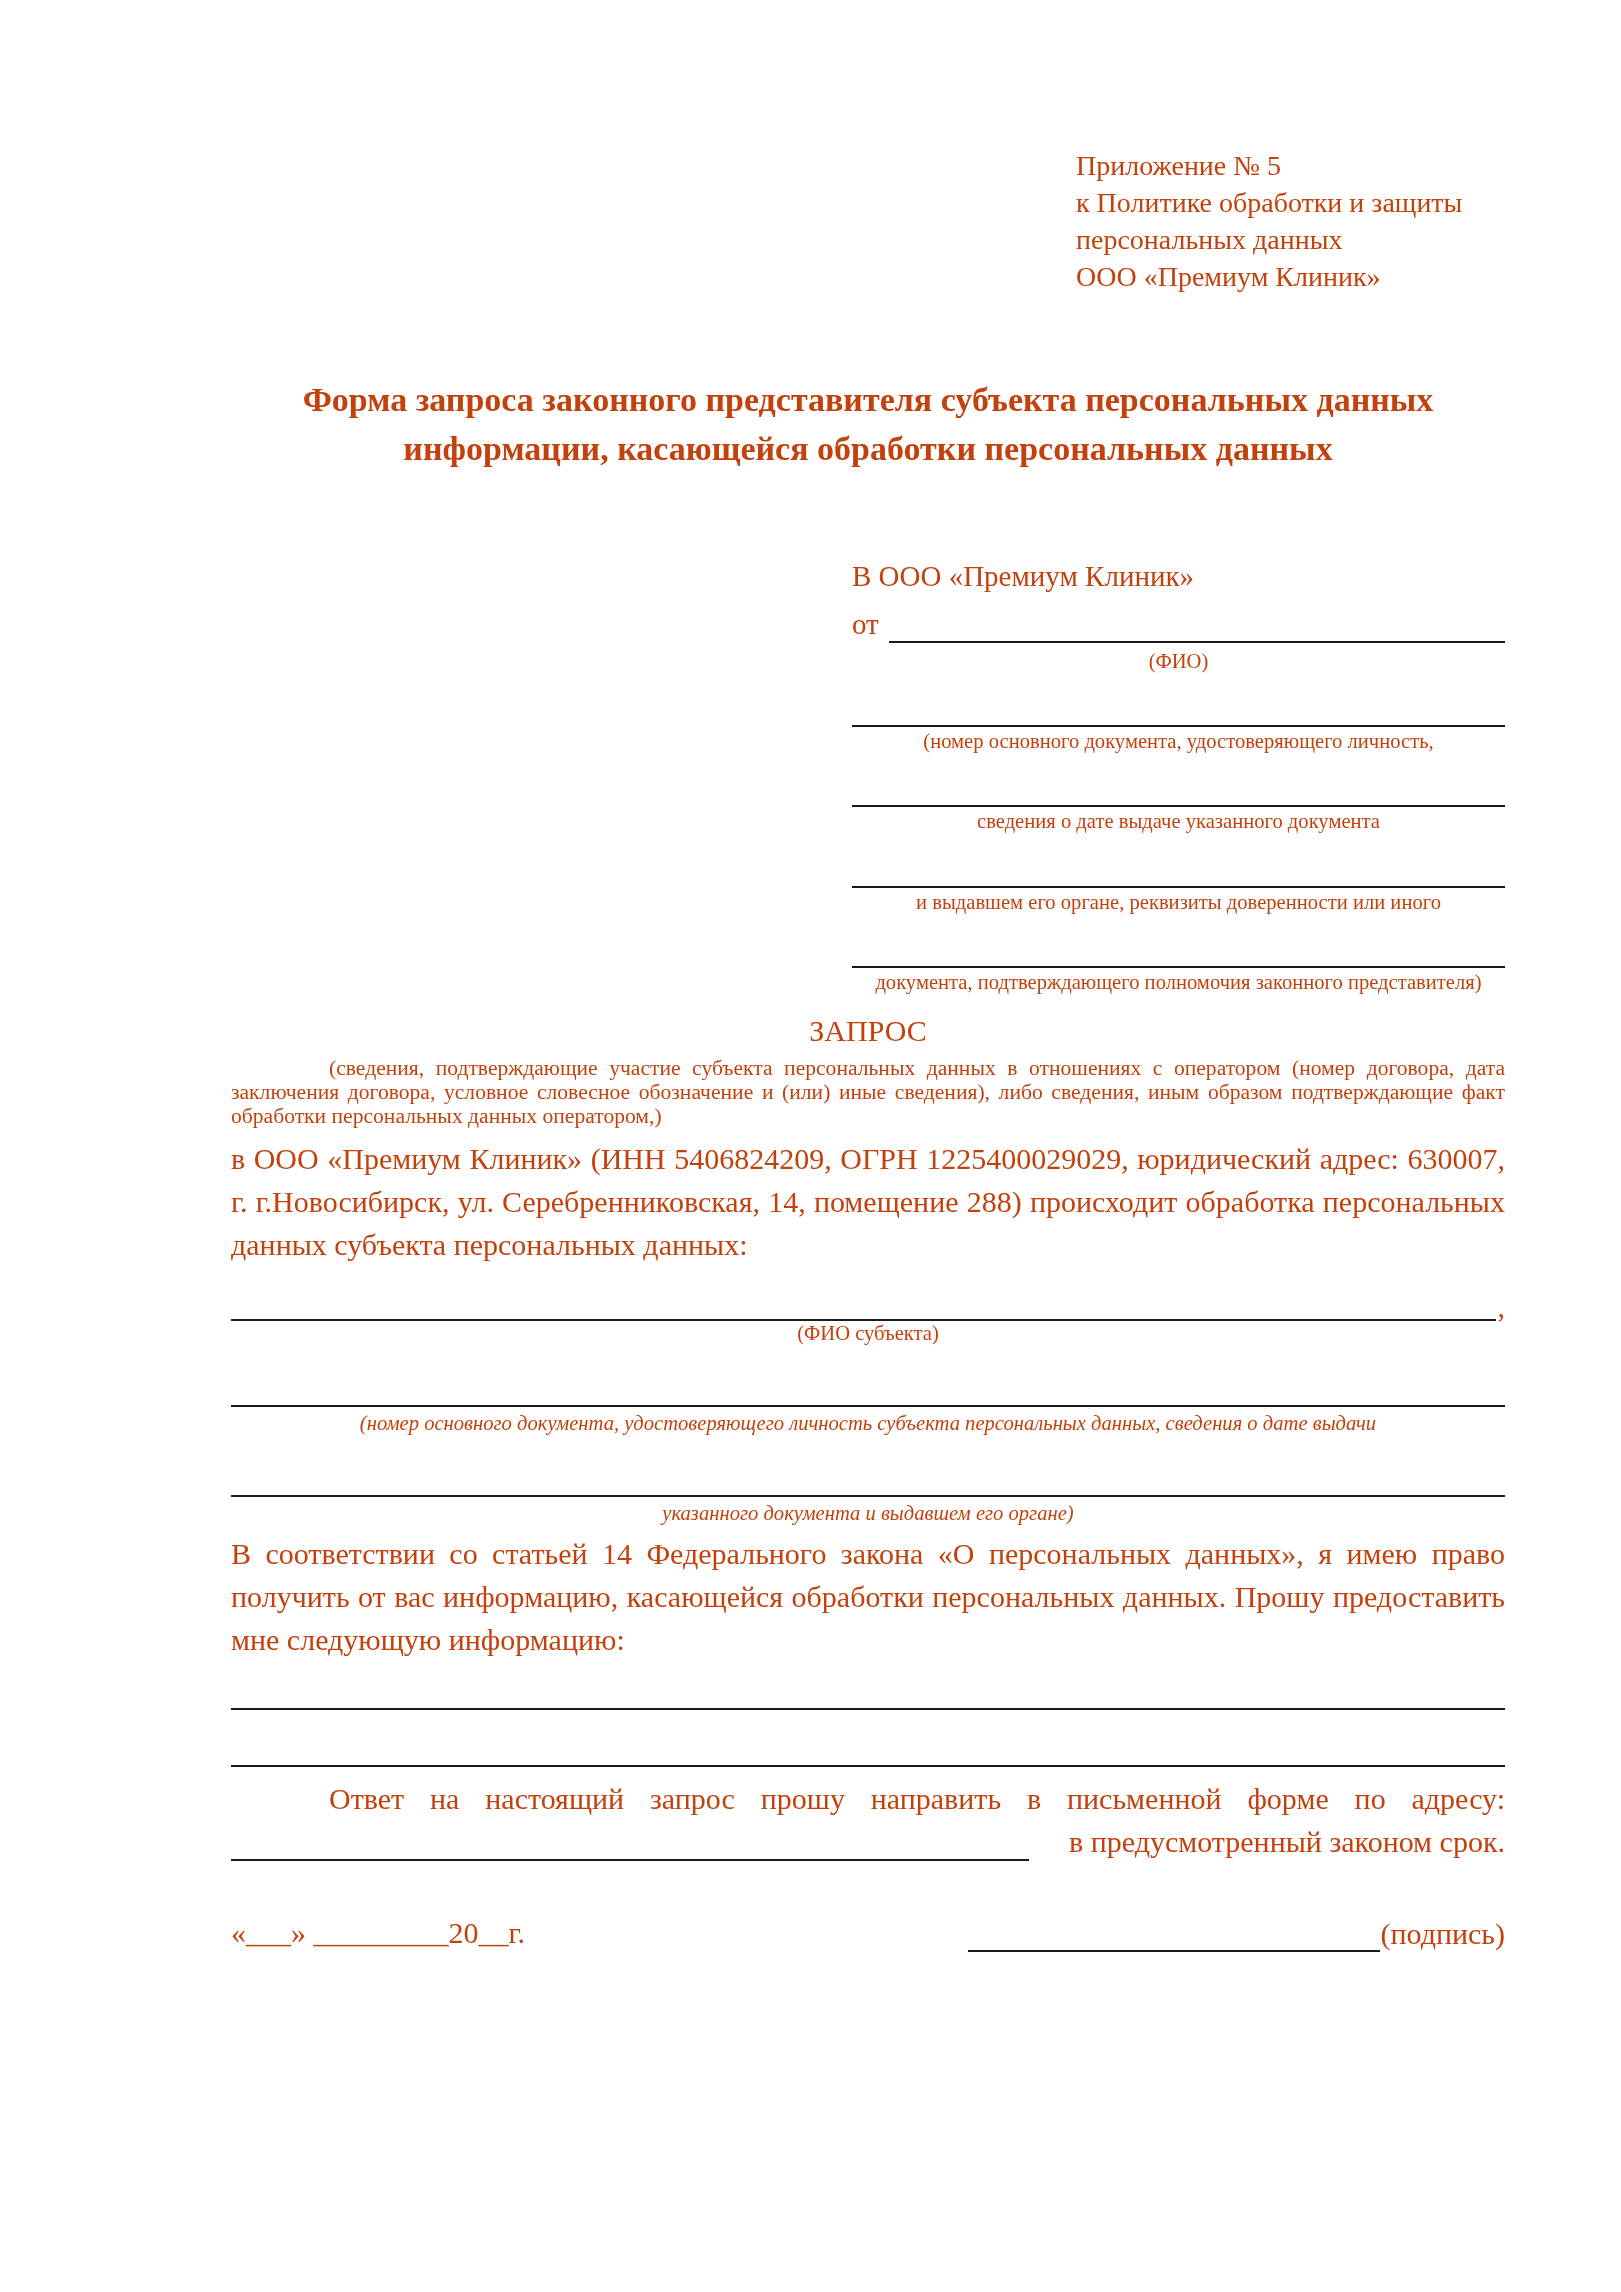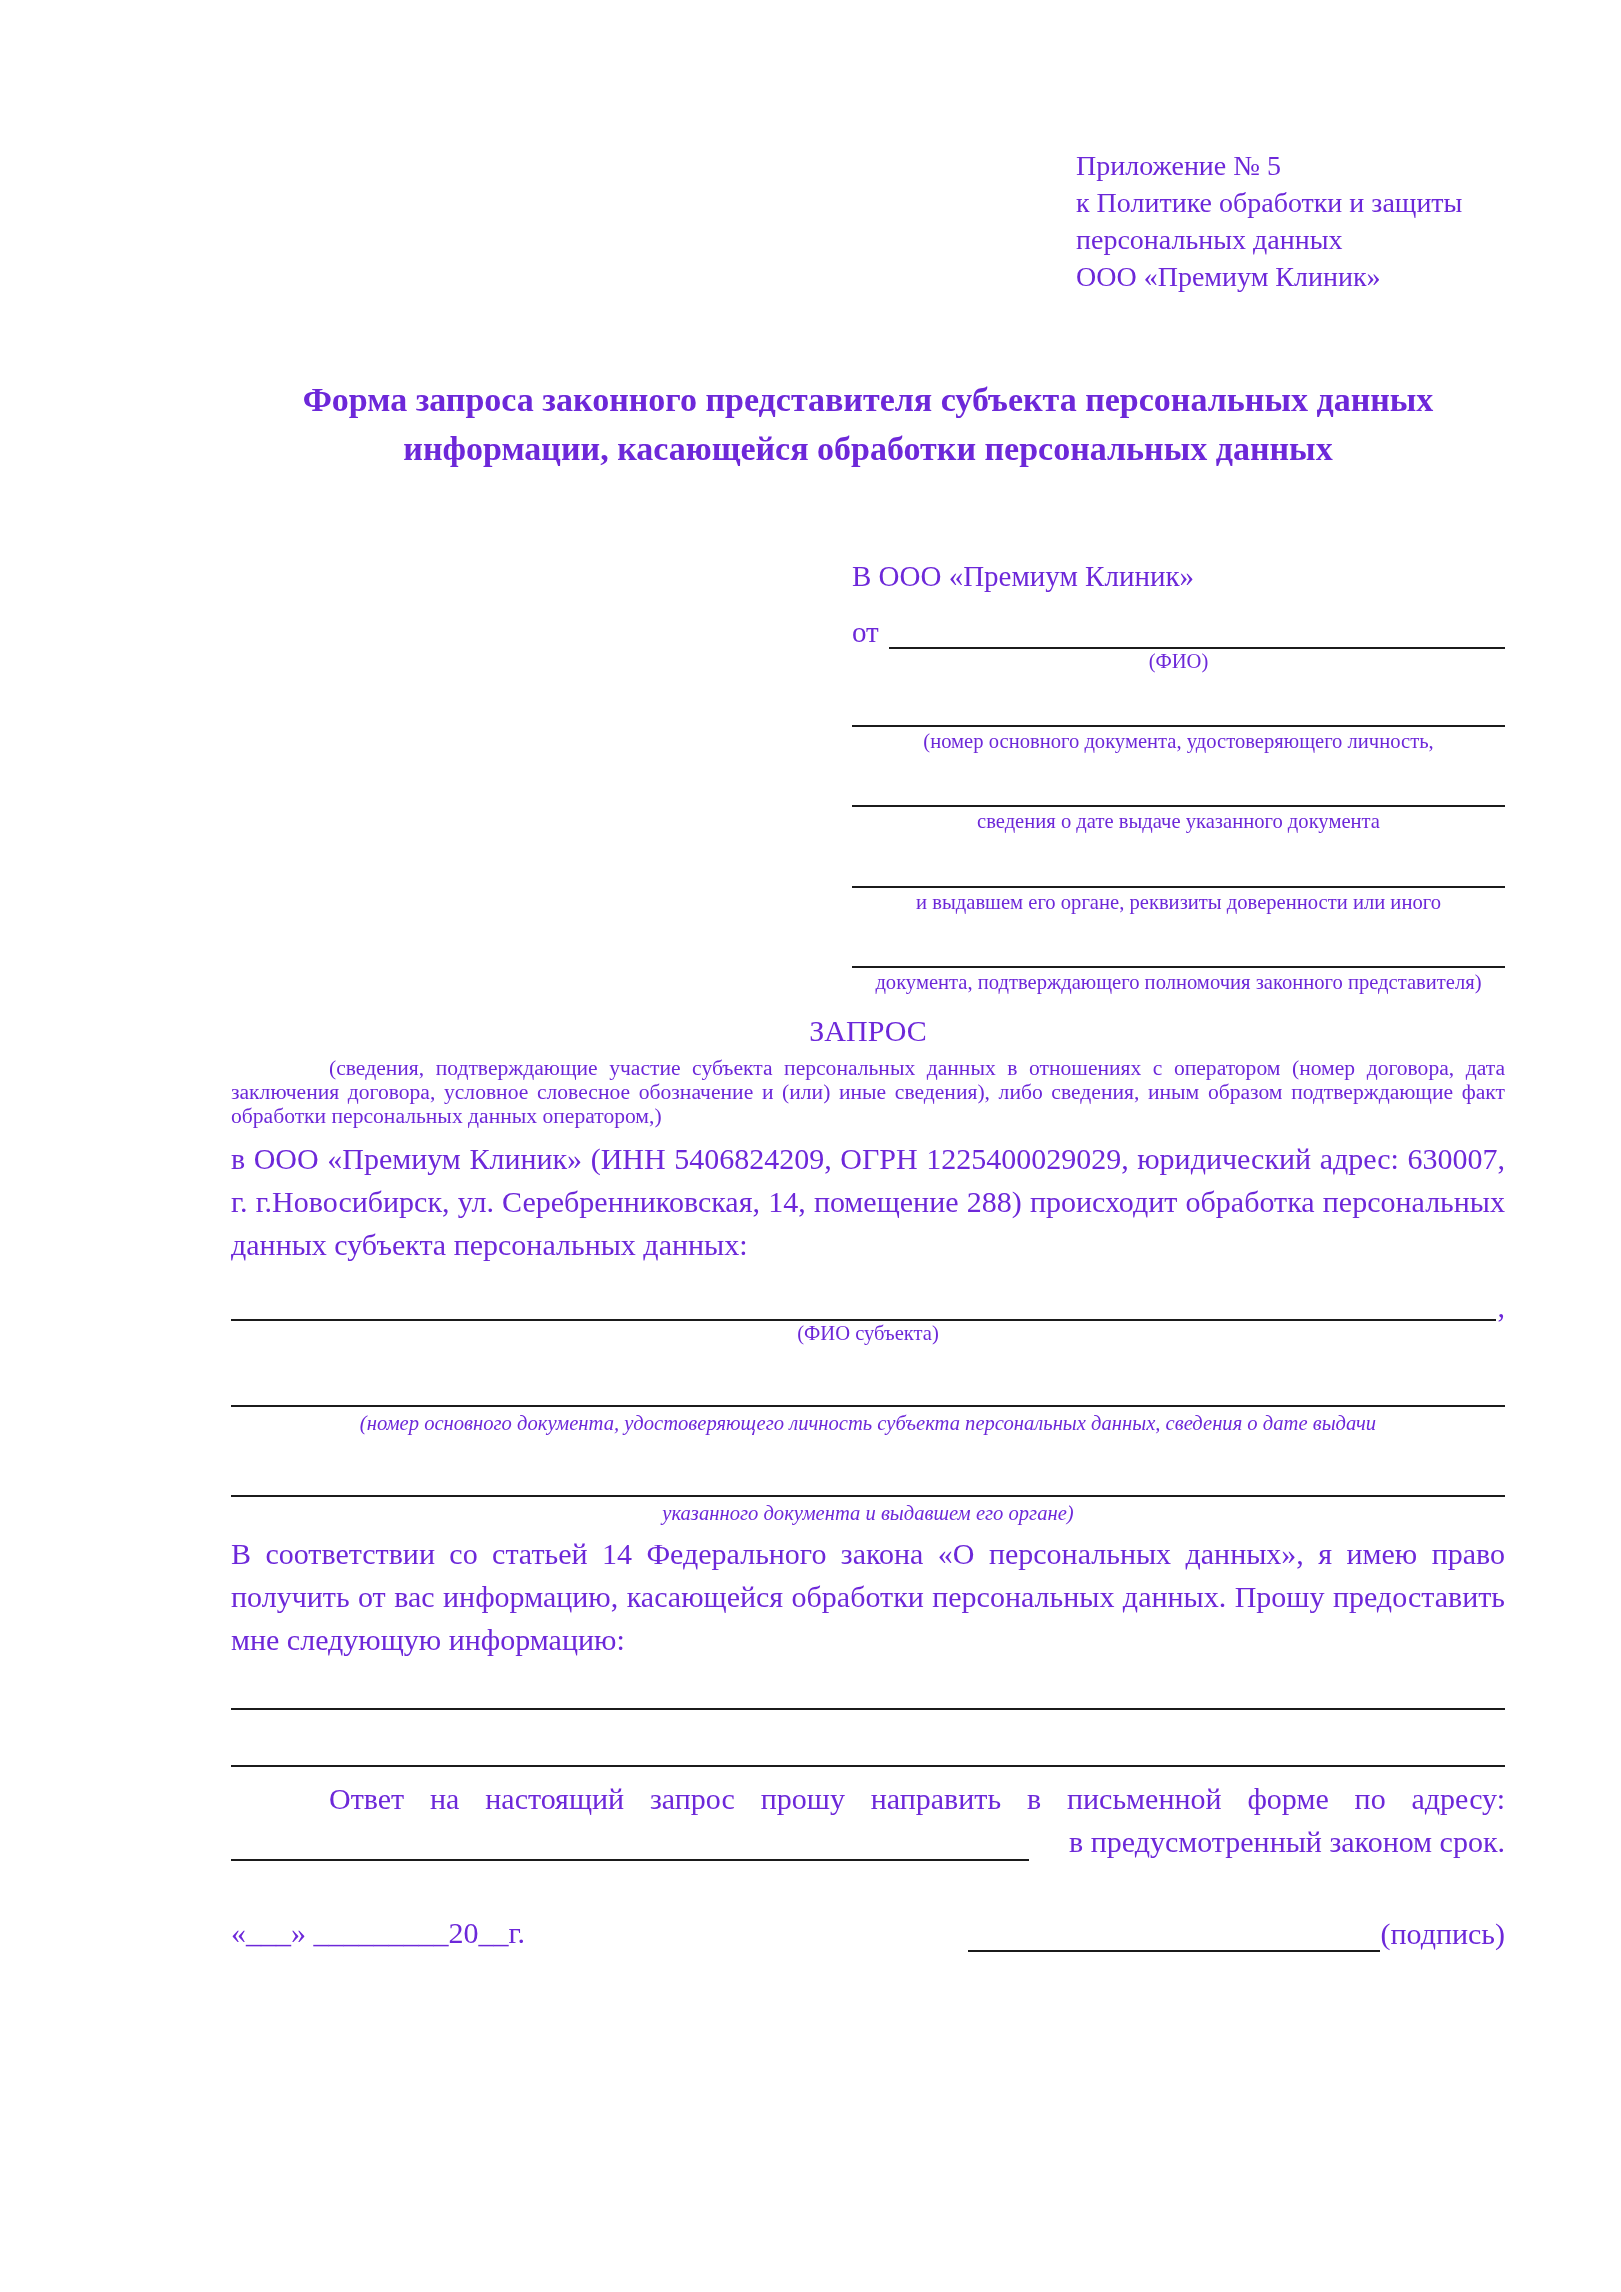--- a/index.html
+++ b/index.html
@@ -6,21 +6,21 @@
     margin: 0;
     padding: 0;
     background: #ffffff;
   }
   .page {
     position: relative;
     width: 1621px;
     height: 2293px;
     margin: 0 auto;
     background: #ffffff;
-    color: #6d28d9;
+    color: #c2410c;
     font-family: "Liberation Serif", "DejaVu Serif", serif;
     box-sizing: border-box;
     padding: 147px 116px 0 231px; 
     overflow: hidden;
   }
   
   .appendix {
     width: 429px;
     margin-left: auto;
     font-size: 28px;
@@ -39,21 +39,20 @@
   .addr-block {
     margin-top: 84px;
     margin-left: 621px;
     width: 653px;
     font-size: 29px;
     box-sizing: border-box;
   }
   .addr-to { line-height: 39px; }
   .from-row {
     display: flex;
-    align-items: flex-end;
     margin-top: 11.8px;
     height: 41px;
   }
   .from-row .label { line-height: 33px; }
   .blank {
     border-bottom: 2.9px solid #1b1b1b;
   }
   .from-row .blank {
     flex: 1;
     margin-left: 9.8px;

